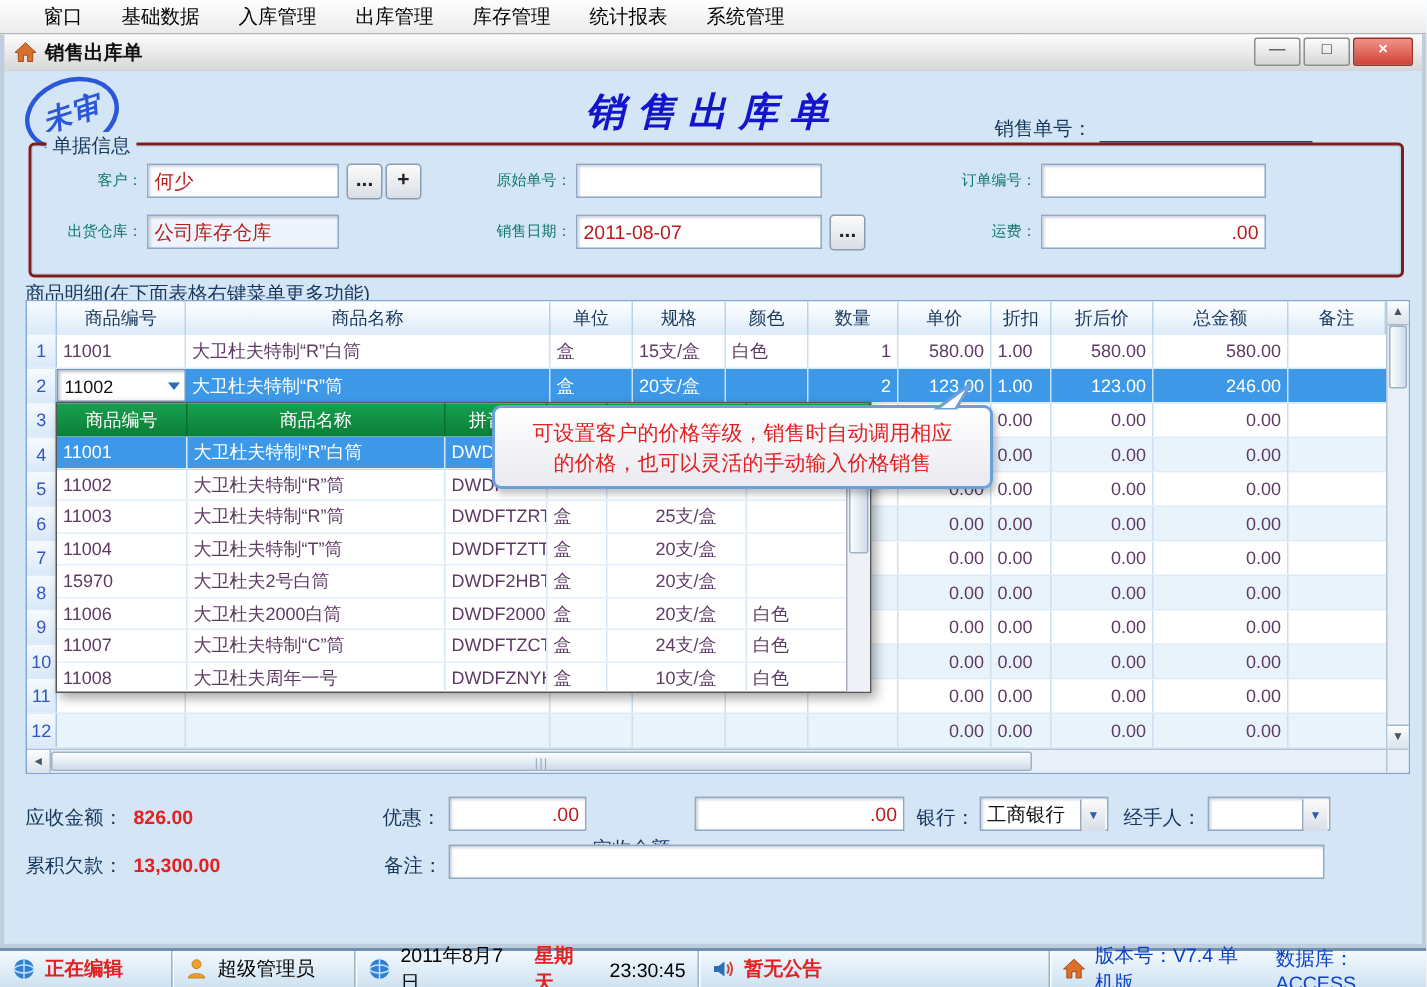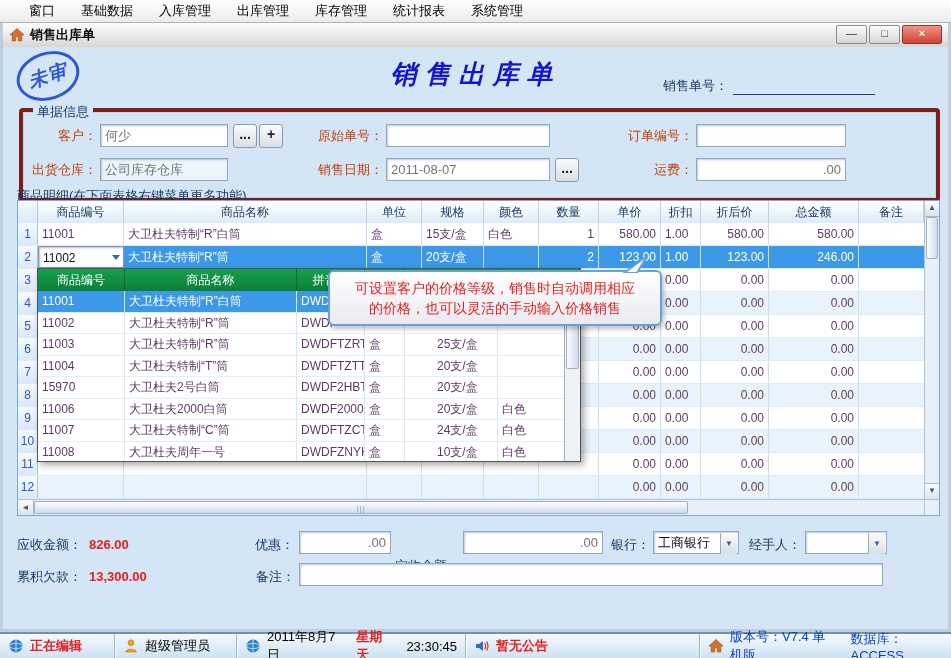--- a/index.html
+++ b/index.html
@@ -27,26 +27,26 @@
   
   .stamp{position:absolute;left:13px;top:5px;width:58px;height:42px;border:3px solid #2a58d8;border-radius:50%;
     transform:rotate(-18deg);display:flex;align-items:center;justify-content:center;color:#2a58d8;
     font-size:19px;font-weight:bold;font-style:italic;font-family:"DejaVu Serif",serif;letter-spacing:1px;}
   .main-title{position:absolute;left:0;right:0;top:10px;text-align:center;
     font-family:"DejaVu Serif",serif;font-style:italic;font-weight:bold;font-size:26px;color:#1414cc;letter-spacing:8px;}
   .sale-no{position:absolute;left:660px;top:30px;display:flex;align-items:flex-end;font-size:13px;color:#16365c;}
   .sale-no .uline{display:inline-block;width:142px;height:15px;border-bottom:1px solid #2a3a66;margin-left:5px;}
 
   
-  .groupbox{position:absolute;left:16px;top:61px;width:913px;height:86px;border:4px solid #7f1d1d;
+  .groupbox{position:absolute;left:16px;top:48px;width:913px;height:86px;border:2px solid #7f1d1d;
     border-radius:4px;box-shadow:0 0 0 1px #c0d7ea inset;}
   .gb-label{position:absolute;left:10px;top:-9px;background:#d4e6f6;padding:0 4px;font-size:13px;color:#16365c;}
-  .fld-label{position:absolute;font-size:13px;color:#c2410c;line-height:23px;text-align:right;}
+  .fld-label{position:absolute;font-size:10px;color:#0f766e;line-height:23px;text-align:right;}
   .fld{position:absolute;height:23px;background:#fff;border:1px solid #8fa8c8;
-    box-shadow:inset 1px 1px 2px rgba(80,100,130,.35);font-size:13px;color:#737373;
+    box-shadow:inset 1px 1px 2px rgba(80,100,130,.35);font-size:13px;color:#b91c1c;
     padding:0 4px;box-sizing:border-box;font-family:inherit;}
   input.fld{outline:none;}
   .fld.lightblue{background:#eef4fb;}
   .t-r{text-align:right;}
   .sbtn{position:absolute;width:22px;height:22px;border:1px solid #8b9cb0;border-radius:3px;
     background:linear-gradient(#fbfbfb,#dadfe5);text-align:center;line-height:19px;font-weight:bold;font-size:14px;color:#222;}
 
   
   .grid-label{position:absolute;left:14px;top:140px;font-size:13px;color:#16365c;}
   .grid{position:absolute;left:14px;top:153px;width:923px;height:316px;border:1px solid #7fa7cf;background:#fff;box-sizing:border-box;}

